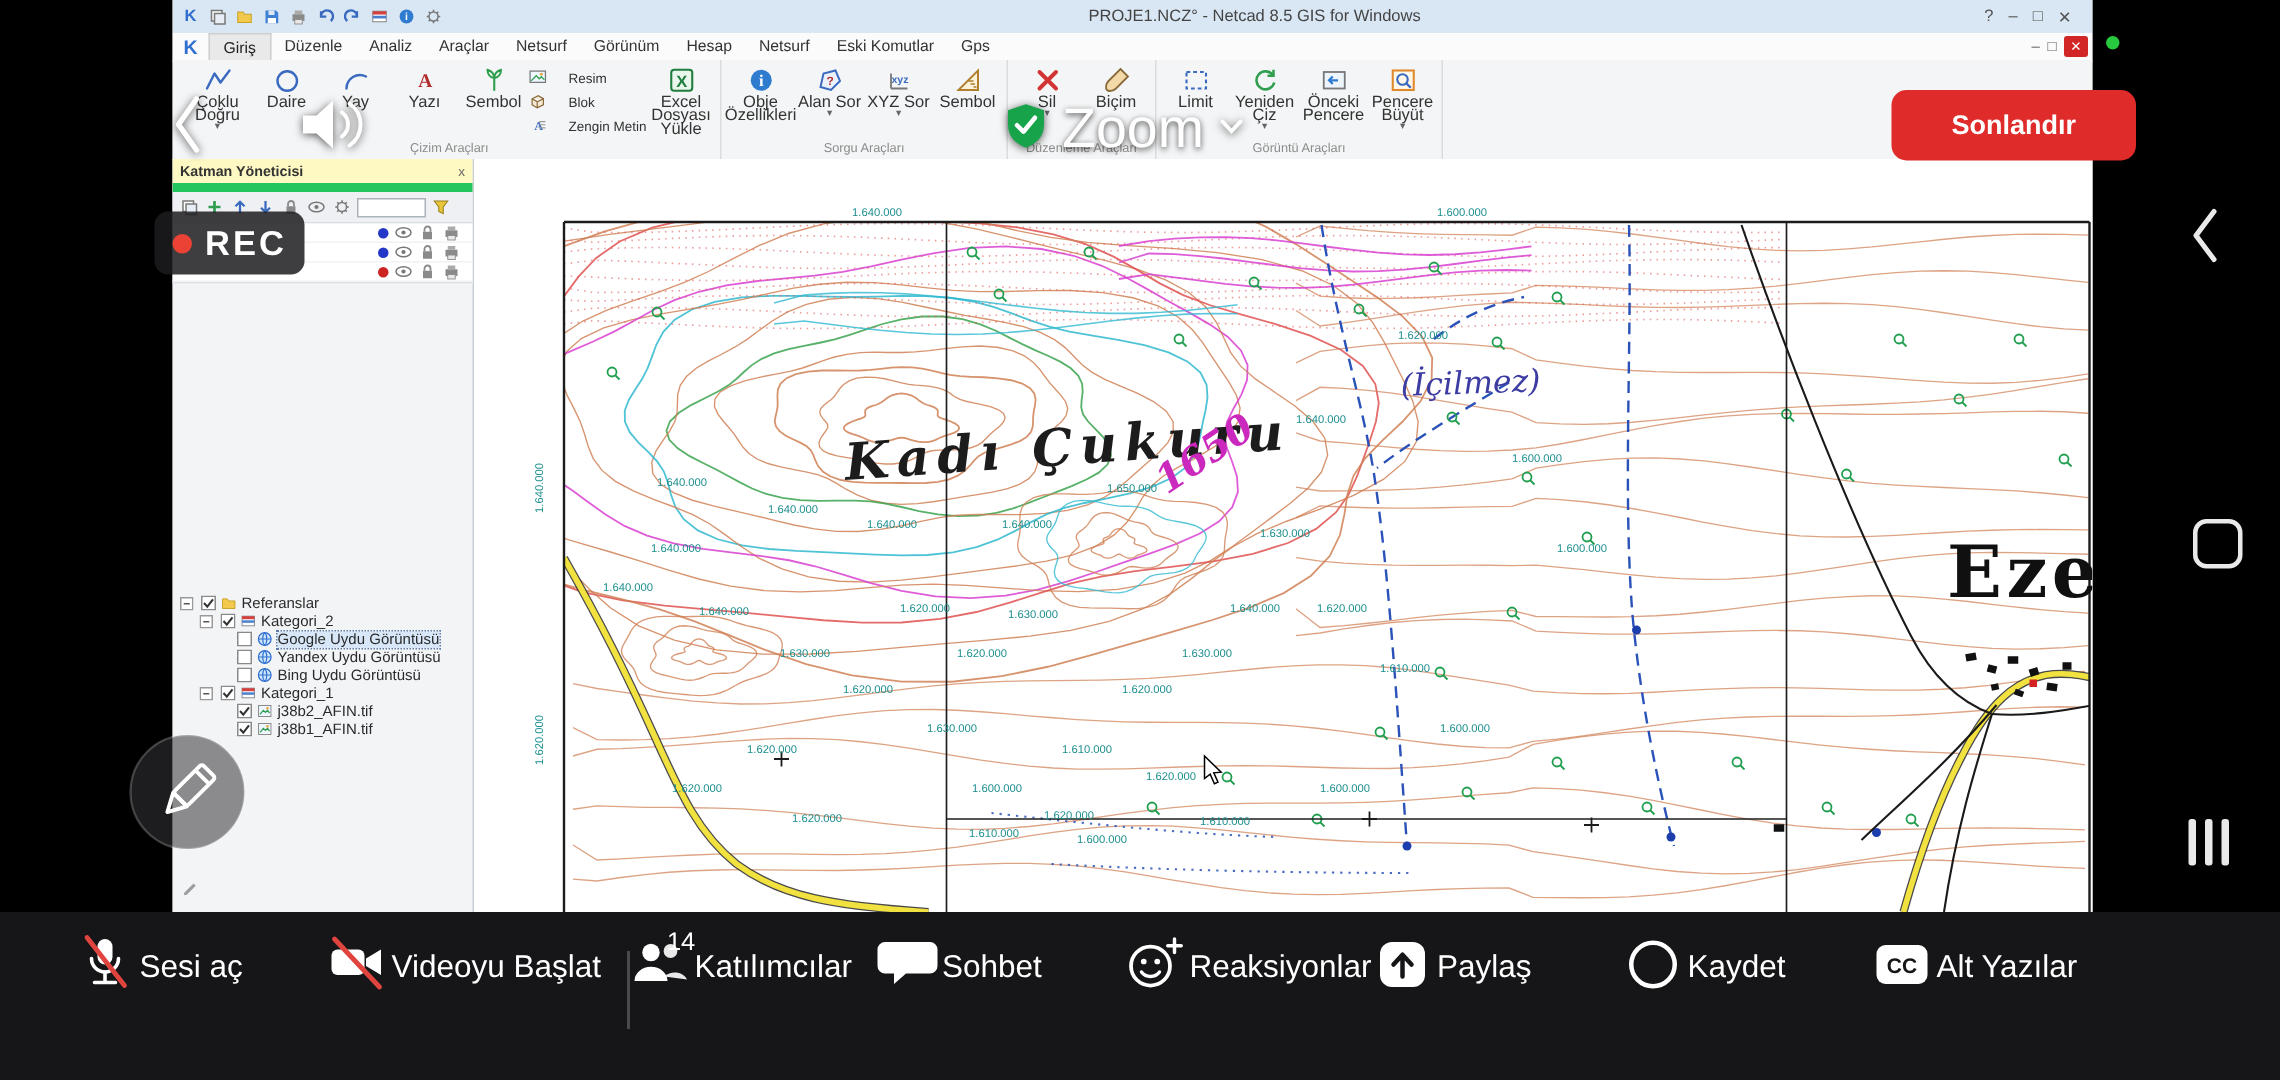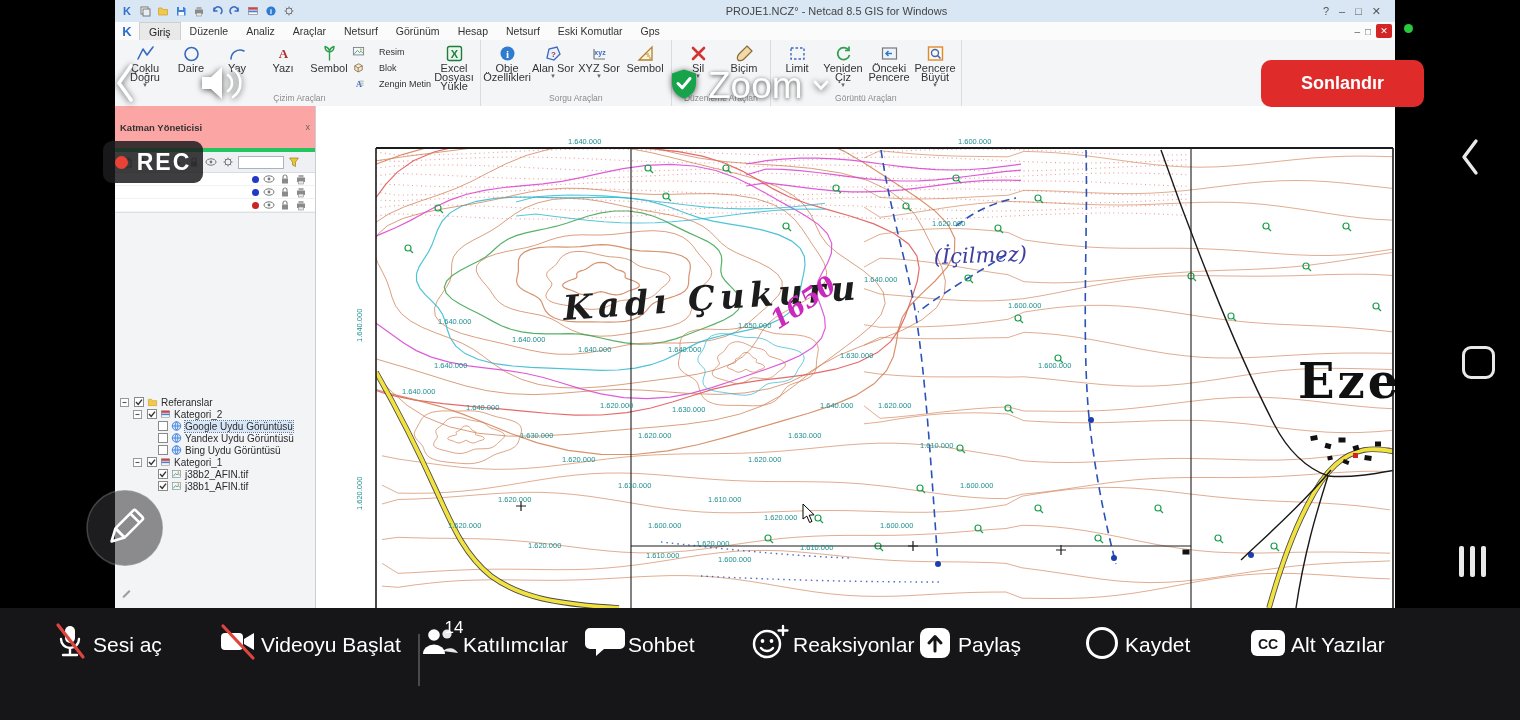--- a/index.html
+++ b/index.html
@@ -31,21 +31,21 @@
   .dd{font-size:7px;color:#666;line-height:6px;}
   .rstack{display:flex;flex-direction:column;gap:1px;padding-top:2px;}
   .rsmall{display:flex;align-items:center;gap:14px;height:15px;font-size:9px;color:#333;cursor:default;}
   .rsmall .ric{height:13px;}
   .rsmall .ric svg{width:13px;height:13px;}
   .rglabel{font-size:8.5px;color:#8b8b8b;text-align:center;height:13px;line-height:13px;white-space:nowrap;}
 
   
   #workspace{position:absolute;left:0;top:106px;right:0;bottom:0;display:flex;}
   #layerpanel{position:relative;width:200px;background:#f3f4f6;border-right:1px solid #c9ced4;}
-  #panel-header{height:16px;background:#fca5a5;border-bottom:4px solid #22c55e;display:flex;align-items:center;justify-content:space-between;padding:13px 5px;}
+  #panel-header{height:16px;background:#fef9c3;border-bottom:6px solid #22c55e;display:flex;align-items:center;justify-content:space-between;padding:0 5px;}
   #panel-title{font-size:9.5px;color:#333;font-weight:bold;}
   #panel-close{font-size:9px;color:#666;}
   #panel-toolbar{height:20px;display:flex;align-items:center;gap:3px;padding:0 4px;border-bottom:1px solid #d9dde2;background:#eef0f3;}
   .ptool{width:14px;height:14px;display:flex;align-items:center;justify-content:center;}
   .pinput{width:44px;height:11px;background:#fff;border:1px solid #aab2bb;}
   #layer-rows{background:#fff;border-bottom:1px solid #dde1e6;}
   .lrow{height:12px;display:flex;align-items:center;justify-content:flex-end;gap:4px;padding-right:8px;border-bottom:1px solid #f0f2f4;}
   .ldot{width:7px;height:7px;border-radius:50%;display:inline-block;}
   .lic{width:12px;height:12px;display:flex;align-items:center;justify-content:center;}
   #layer-tree{position:absolute;left:2px;right:2px;top:290px;}

